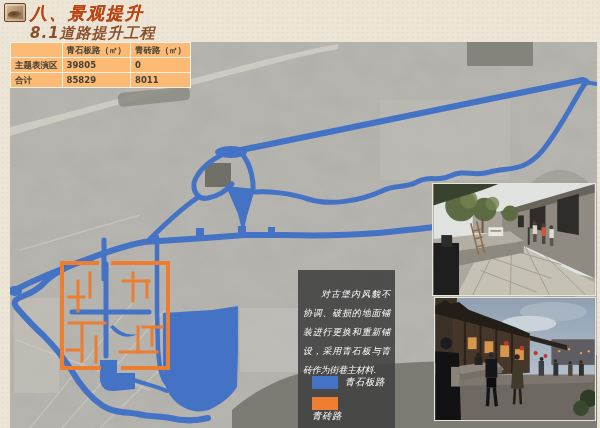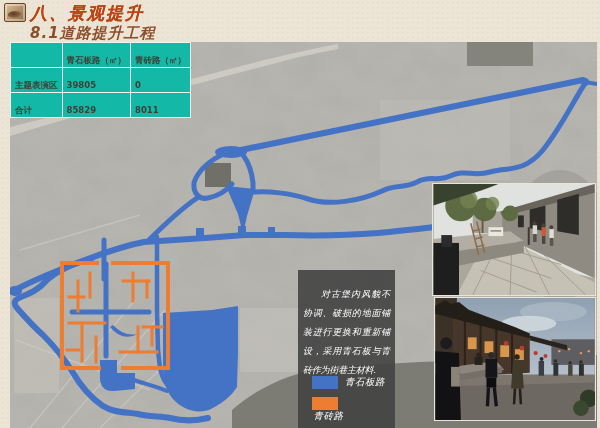--- a/index.html
+++ b/index.html
@@ -42,42 +42,42 @@
   }
   .map svg { display:block; }
   
   table.stats {
     position:absolute; left:10px; top:42px;
     border-collapse:separate; border-spacing:0;
     font-size:8.5px; font-weight:bold; color:#3f3f36;
     z-index:5;
   }
   table.stats td, table.stats th {
-    background:#14b8a6;
+    background:#fdba74;
     border:1.5px solid #f4f1e6;
     border-width:0 1.5px 1.5px 0;
-    padding:12px 4px 1px 4px;
+    padding:2px 4px 1px 4px;
     text-align:left; font-weight:bold; white-space:nowrap;
     height:13px; line-height:11px;
   }
   table.stats tr th { border-top:1.5px solid #f4f1e6; }
   table.stats td:first-child, table.stats th:first-child { border-left:1.5px solid #f4f1e6; }
   .col-label { width:48px; } .col-stone { width:64px; } .col-brick { width:56px; }
   
   .notebox {
     position:absolute; left:298px; top:270px; width:97px; height:158px;
     background:rgba(66,66,66,0.90);
     z-index:6; color:#fff;font-style:italic;
   }
   .notebox p {
     margin:15px 5px 0 5px;
     font-size:9px; line-height:19px; letter-spacing:-0.2px;
     text-align:justify; text-indent:2em; color:#fff;
   }
-  .legend-row { position:absolute; left:14px; display:flex; align-items:center; }
+  .legend-row { position:absolute; left:14px; display:flex; }
   .legend-row.l1 { top:106px; } .legend-row.l2 { top:127px;flex-direction:column; }
   .swatch { width:26px; height:13px; margin-right:7px; }
   .legend-label { font-size:9.5px; color:#fff; letter-spacing:.5px; }
   
   .photo {
     position:absolute; z-index:6; border:1px solid #e9e5d9; overflow:hidden;
     background:#888;
   }
   .photo1 { left:432px; top:183px; width:164px; height:113px; }
   .photo2 { left:434px; top:297px; width:162px; height:124px; }

